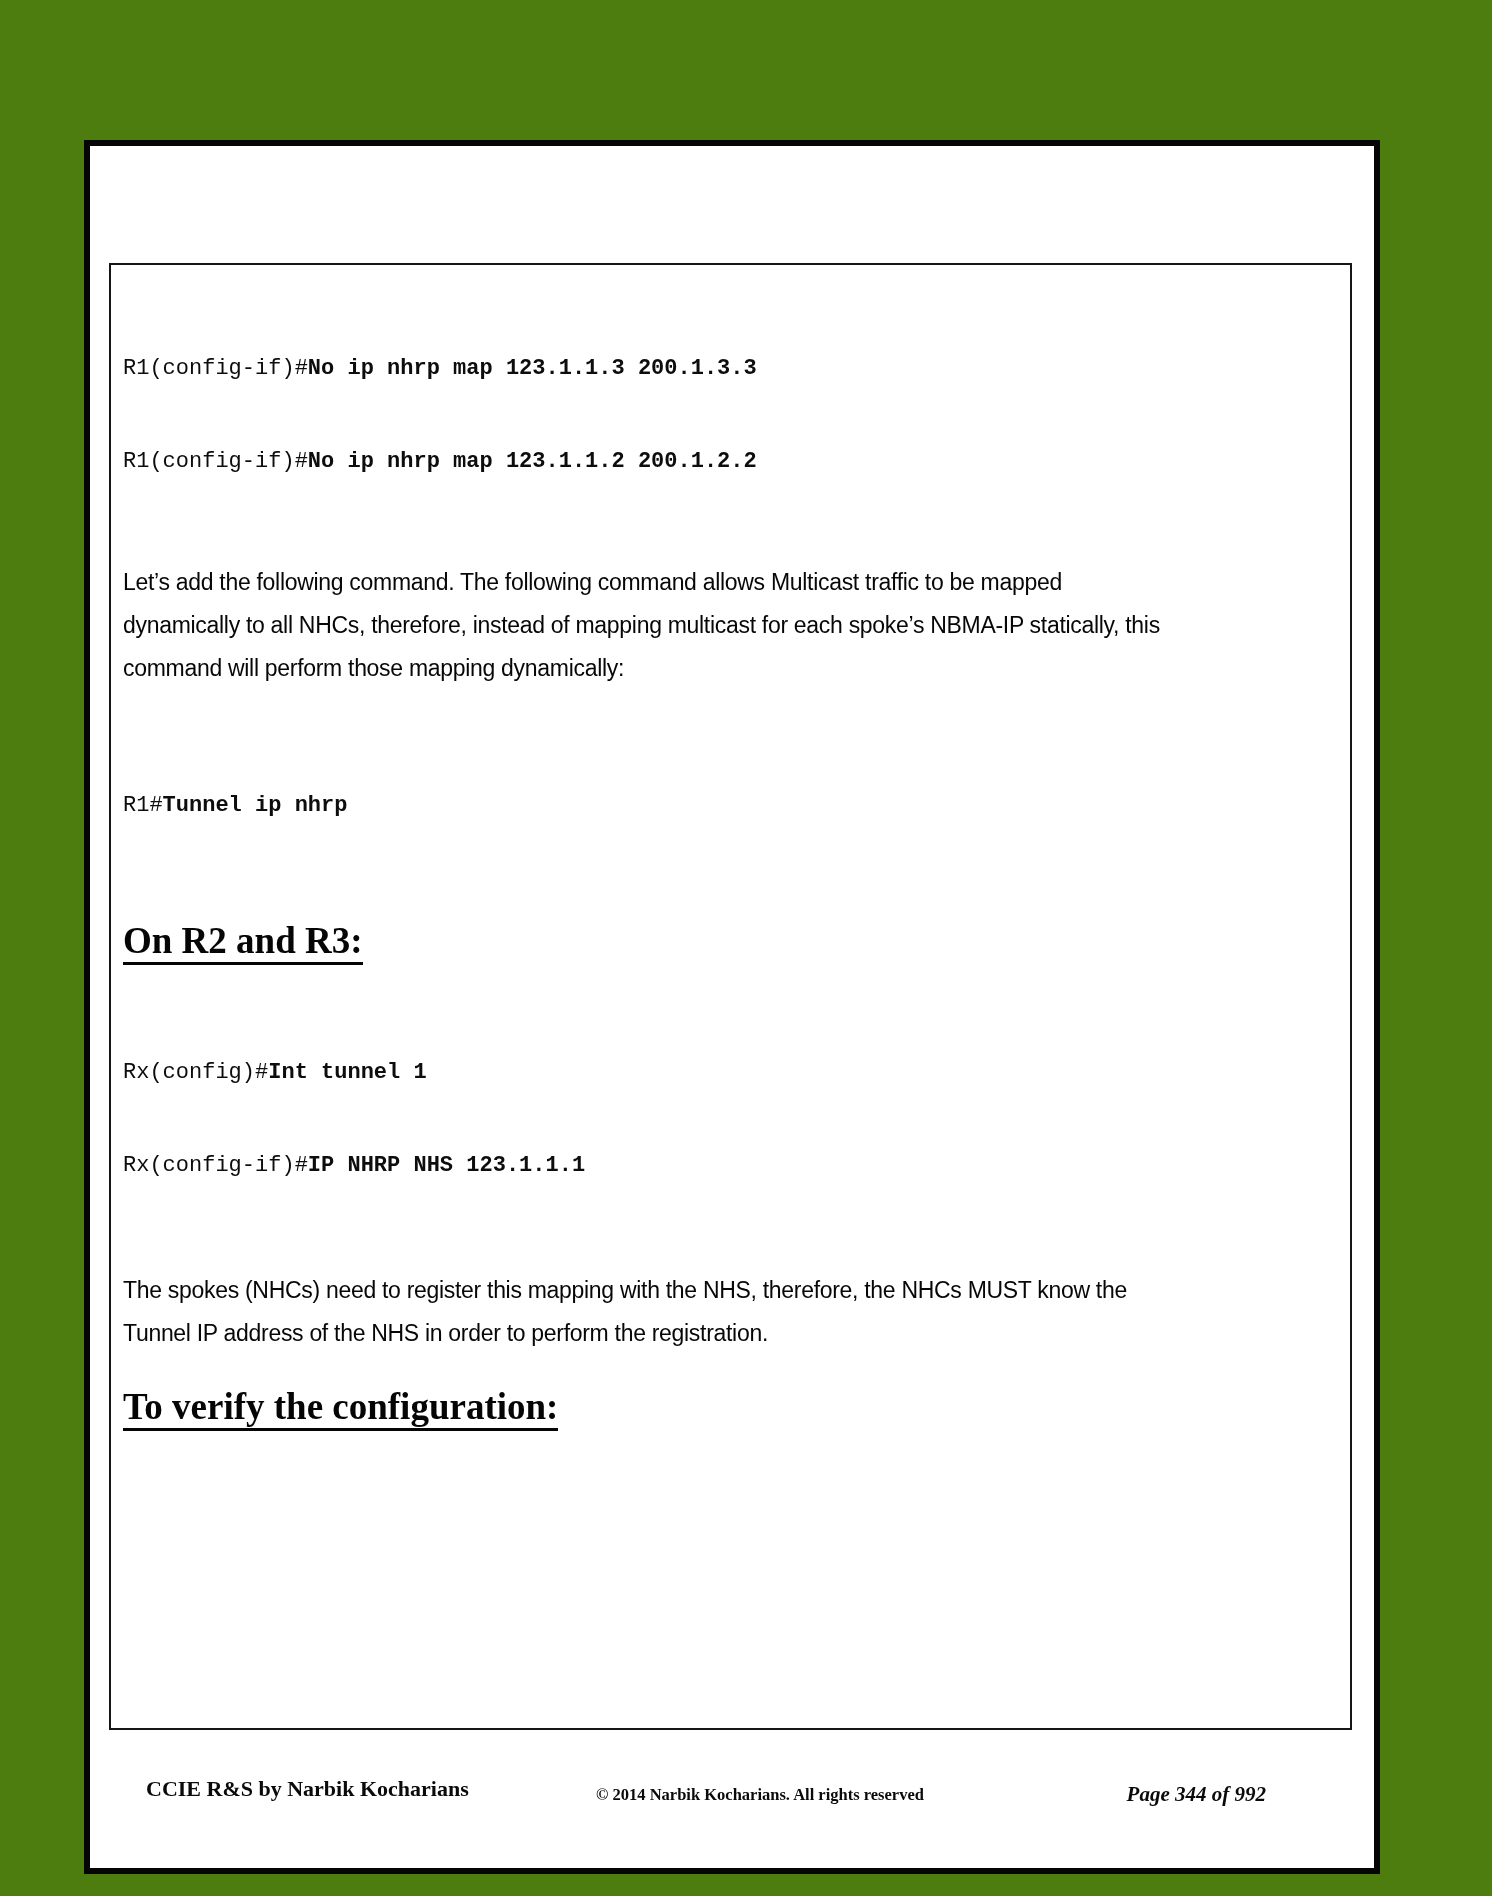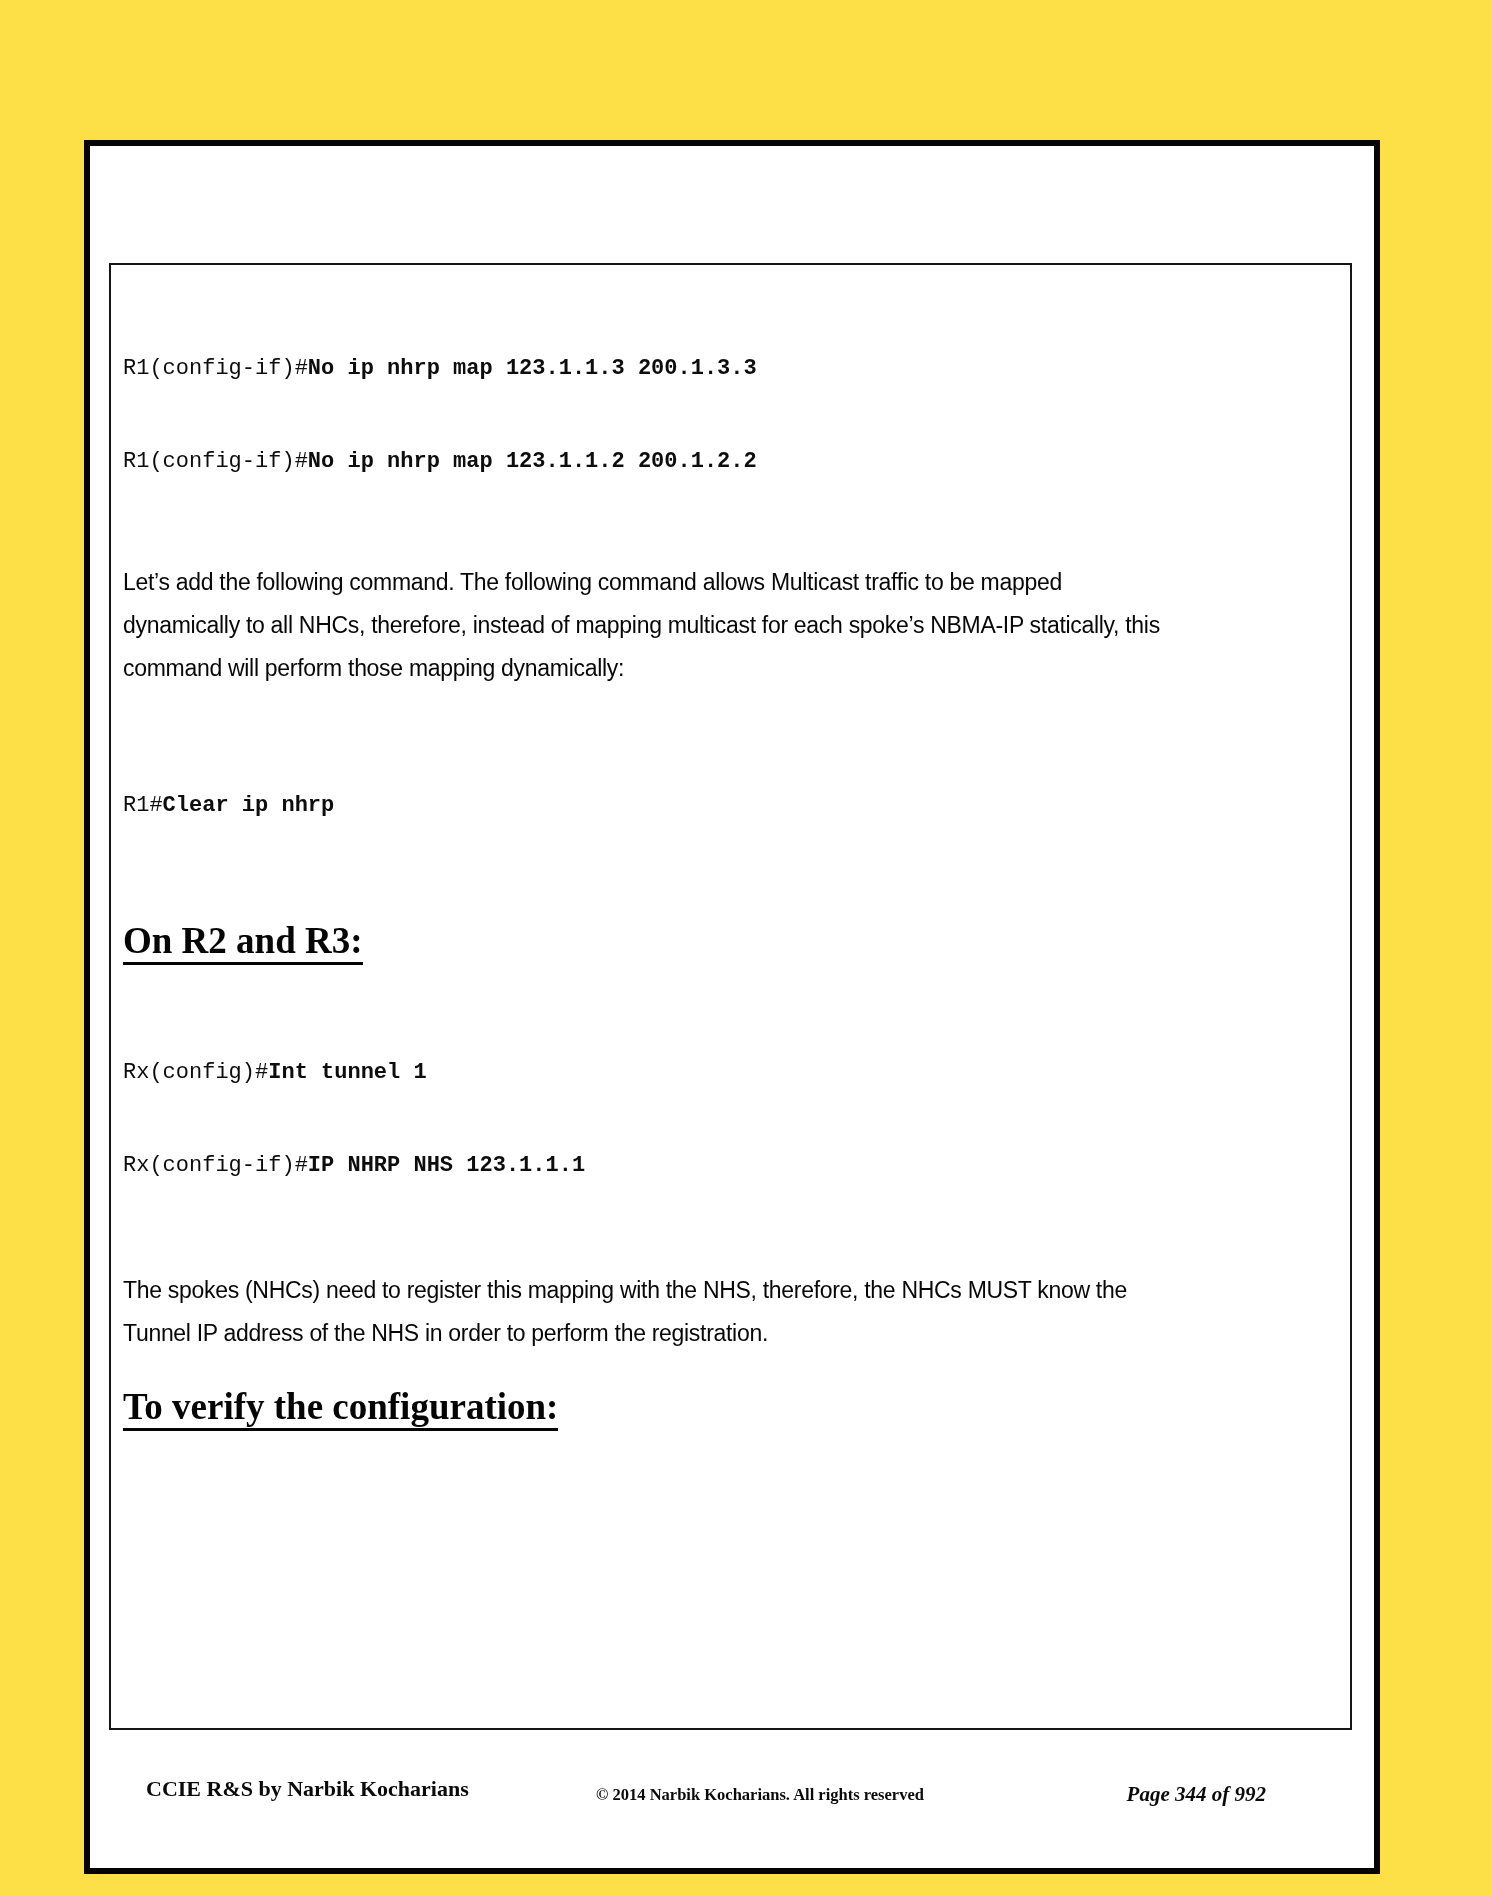--- a/index.html
+++ b/index.html
@@ -1,17 +1,17 @@
 <!DOCTYPE html>
 <html><head>
 <meta charset="utf-8">
 <style>
   html,body{margin:0;padding:0;background:#ffffff;}
   body{width:1492px;height:1896px;position:relative;font-family:"Liberation Sans",sans-serif;color:#0c0c0c;}
-  .page{position:absolute;inset:0;background:#fde047;overflow:hidden;}
+  .page{position:absolute;inset:0;background:#4d7c0f;overflow:hidden;}
 
   
   .outer-frame{
     position:absolute;left:84px;top:140px;width:1296px;height:1734px;
     border:6px solid #050505;box-sizing:border-box;background:#ffffff;
   }
 
   
   .inner-box{
     position:absolute;left:19px;top:117px;width:1243px;height:1467px;
@@ -57,21 +57,21 @@
       </div>
 
       <div class="para g22">
         <div>Let’s add the following command. The following command allows Multicast traffic to be mapped</div>
         <div>dynamically to all NHCs, therefore, instead of mapping multicast for each spoke’s NBMA-IP statically, this</div>
         <div>command will perform those mapping dynamically:</div>
       </div>
 
 
       <div class="code g38">
-        <div><span>R1#</span><span class="b">Clear ip nhrp</span></div>
+        <div><span>R1#</span><span class="b">Tunnel ip nhrp</span></div>
       </div>
 
       <div class="heading g40"><span>On R2 and R3:</span></div>
 
       <div class="code g30">
         <div><span>Rx(config)#</span><span class="b">Int tunnel 1</span></div>
         <div><span>Rx(config-if)#</span><span class="b">IP NHRP NHS 123.1.1.1</span></div>
       </div>
 
       <div class="para g26">

